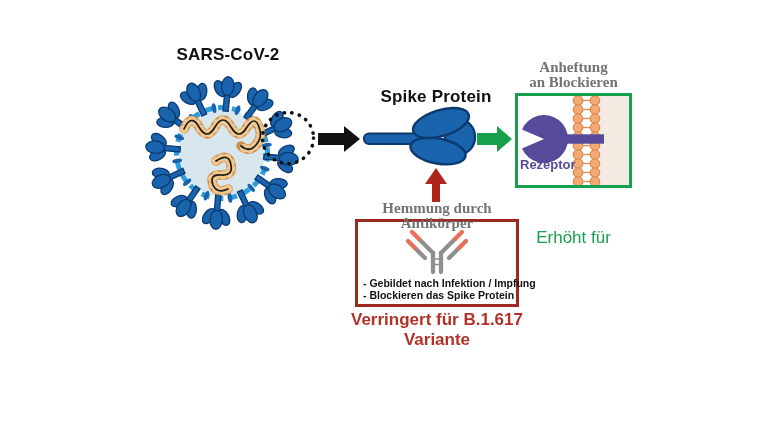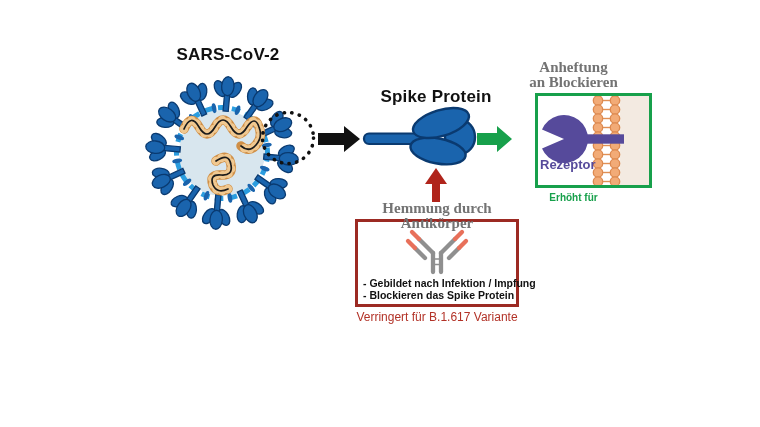--- a/index.html
+++ b/index.html
@@ -2,23 +2,23 @@
 <html style="--green: #17a04b; --dark-red: #9c2a23; --red-text: #b23227; --virus-blue: #1a64ad; --virus-outline: #0a3a70; --ring-blue: #2b9ddf; --virus-body: #d8e6ee; --rna-bead: #f0c890; --receptor-purple: #564a9b; --membrane-orange: #f2ab77; --cell-beige: #f3eae1; --antibody-gray: #8f8f8f; --antibody-tip: #e8705a; --arrow-black: #111111; --arrow-red: #b0241b;"><head>
 <meta charset="utf-8">
 <style>
   html,body{margin:0;padding:0;background:#fff;}
   .canvas{position:relative;width:760px;height:427px;background:#ffffff;overflow:hidden;
           font-family:"Liberation Sans",sans-serif;color:#111;}
   .abs{position:absolute;}
   .t-center{text-align:center;}
   .title{font-size:17px;font-weight:bold;letter-spacing:.2px;color:#111;}
   .boxhead{font-size:15px;font-weight:bold;line-height:15px;color:#737373;font-family:Liberation Serif, serif;}
-  .green-effect{font-size:10px;font-weight:bold;line-height:16px;color:var(--green,#17a04b);}
-  .red-effect{font-size:12px;font-weight:normal;color:var(--red-text,#b23227);}
-  .green-box{border:3px solid var(--green,#17a04b);background:#fff;margin-left:20px;}
+  .green-effect{font-size:17px;font-weight:normal;line-height:16px;color:var(--green,#17a04b);margin-top:40px;}
+  .red-effect{font-size:17px;font-weight:bold;color:var(--red-text,#b23227);}
+  .green-box{border:3px solid var(--green,#17a04b);background:#fff;}
   .red-box{border:3px solid var(--dark-red,#9c2a23);background:#fff;}
   .bullet{font-size:10.5px;font-weight:bold;white-space:nowrap;color:#111;}
   .rezeptor-label{font-size:13px;font-weight:bold;color:var(--receptor-purple,#564a9b);}
   svg{display:block;}
 </style>
 </head>
 <body>
 
 <div class="canvas">
 

